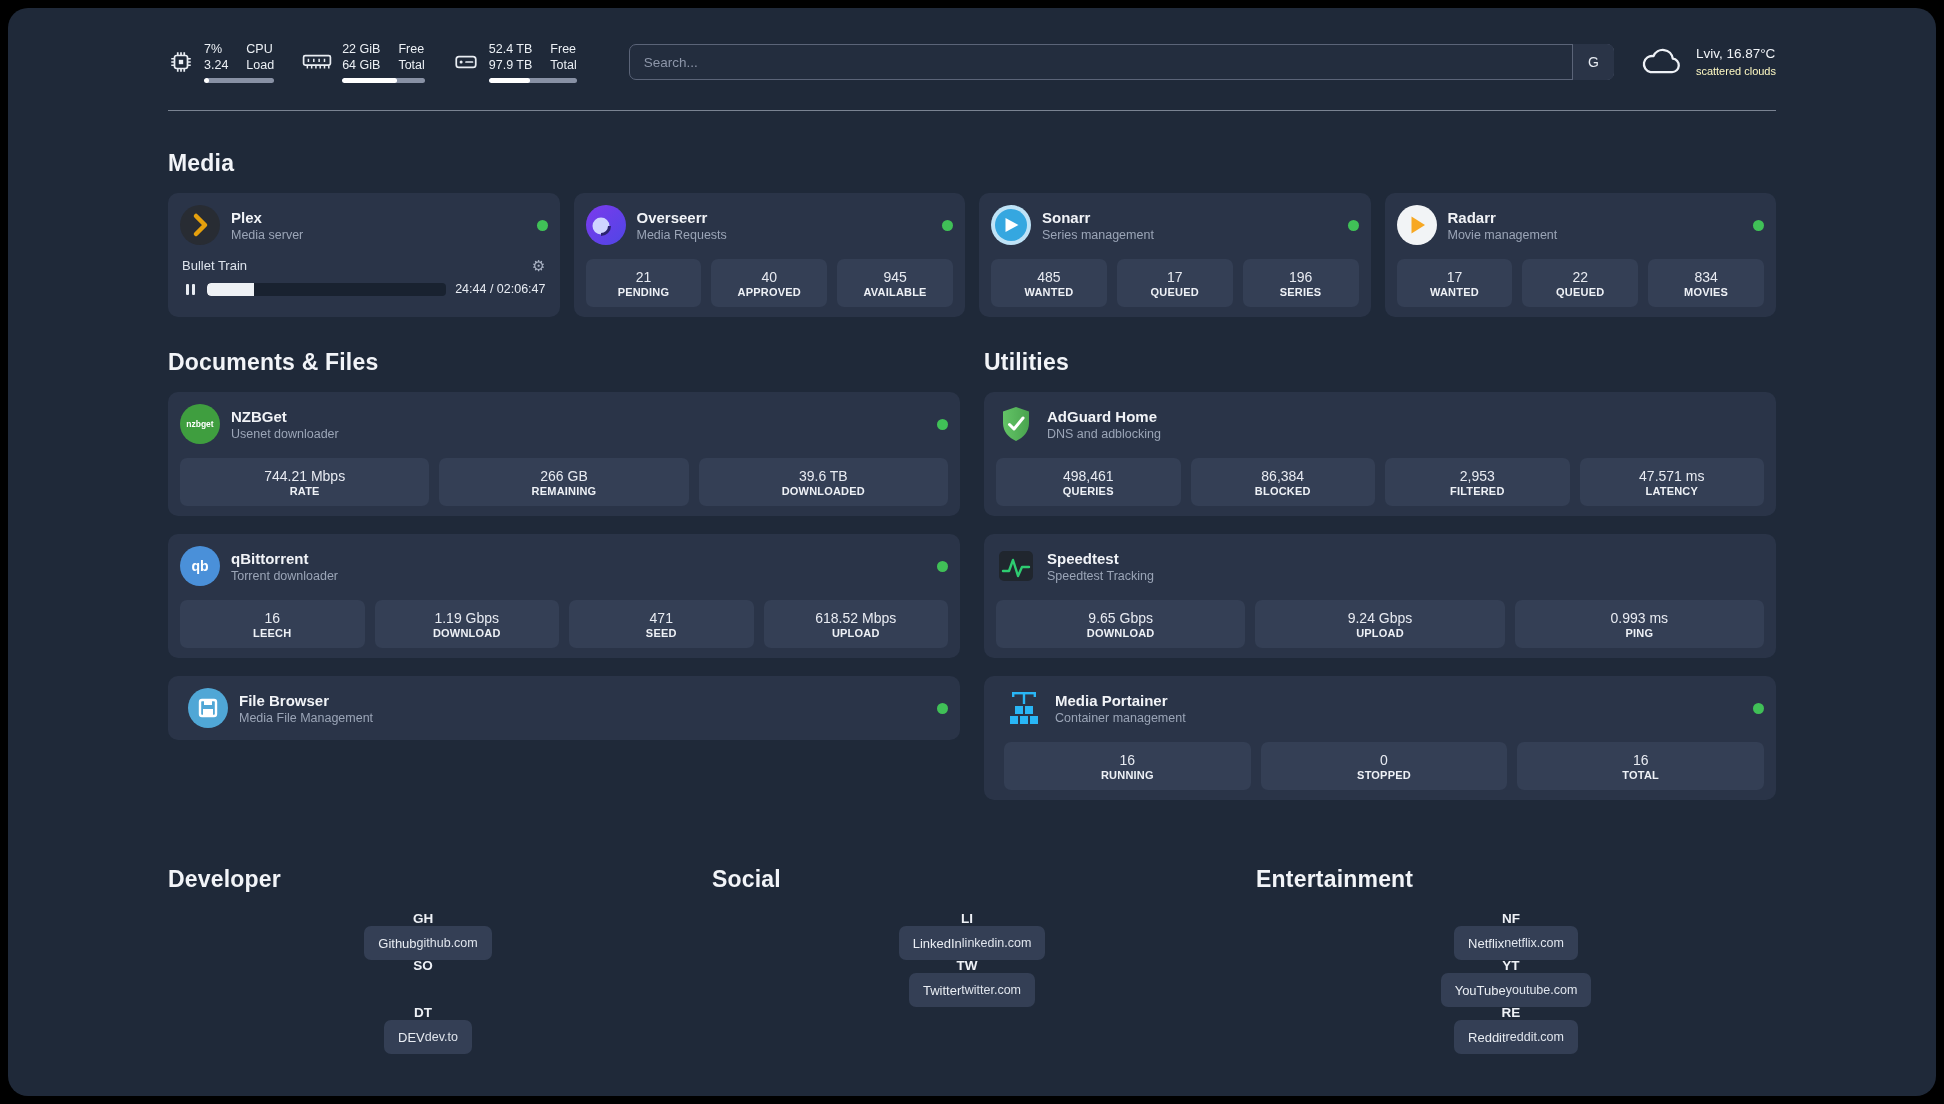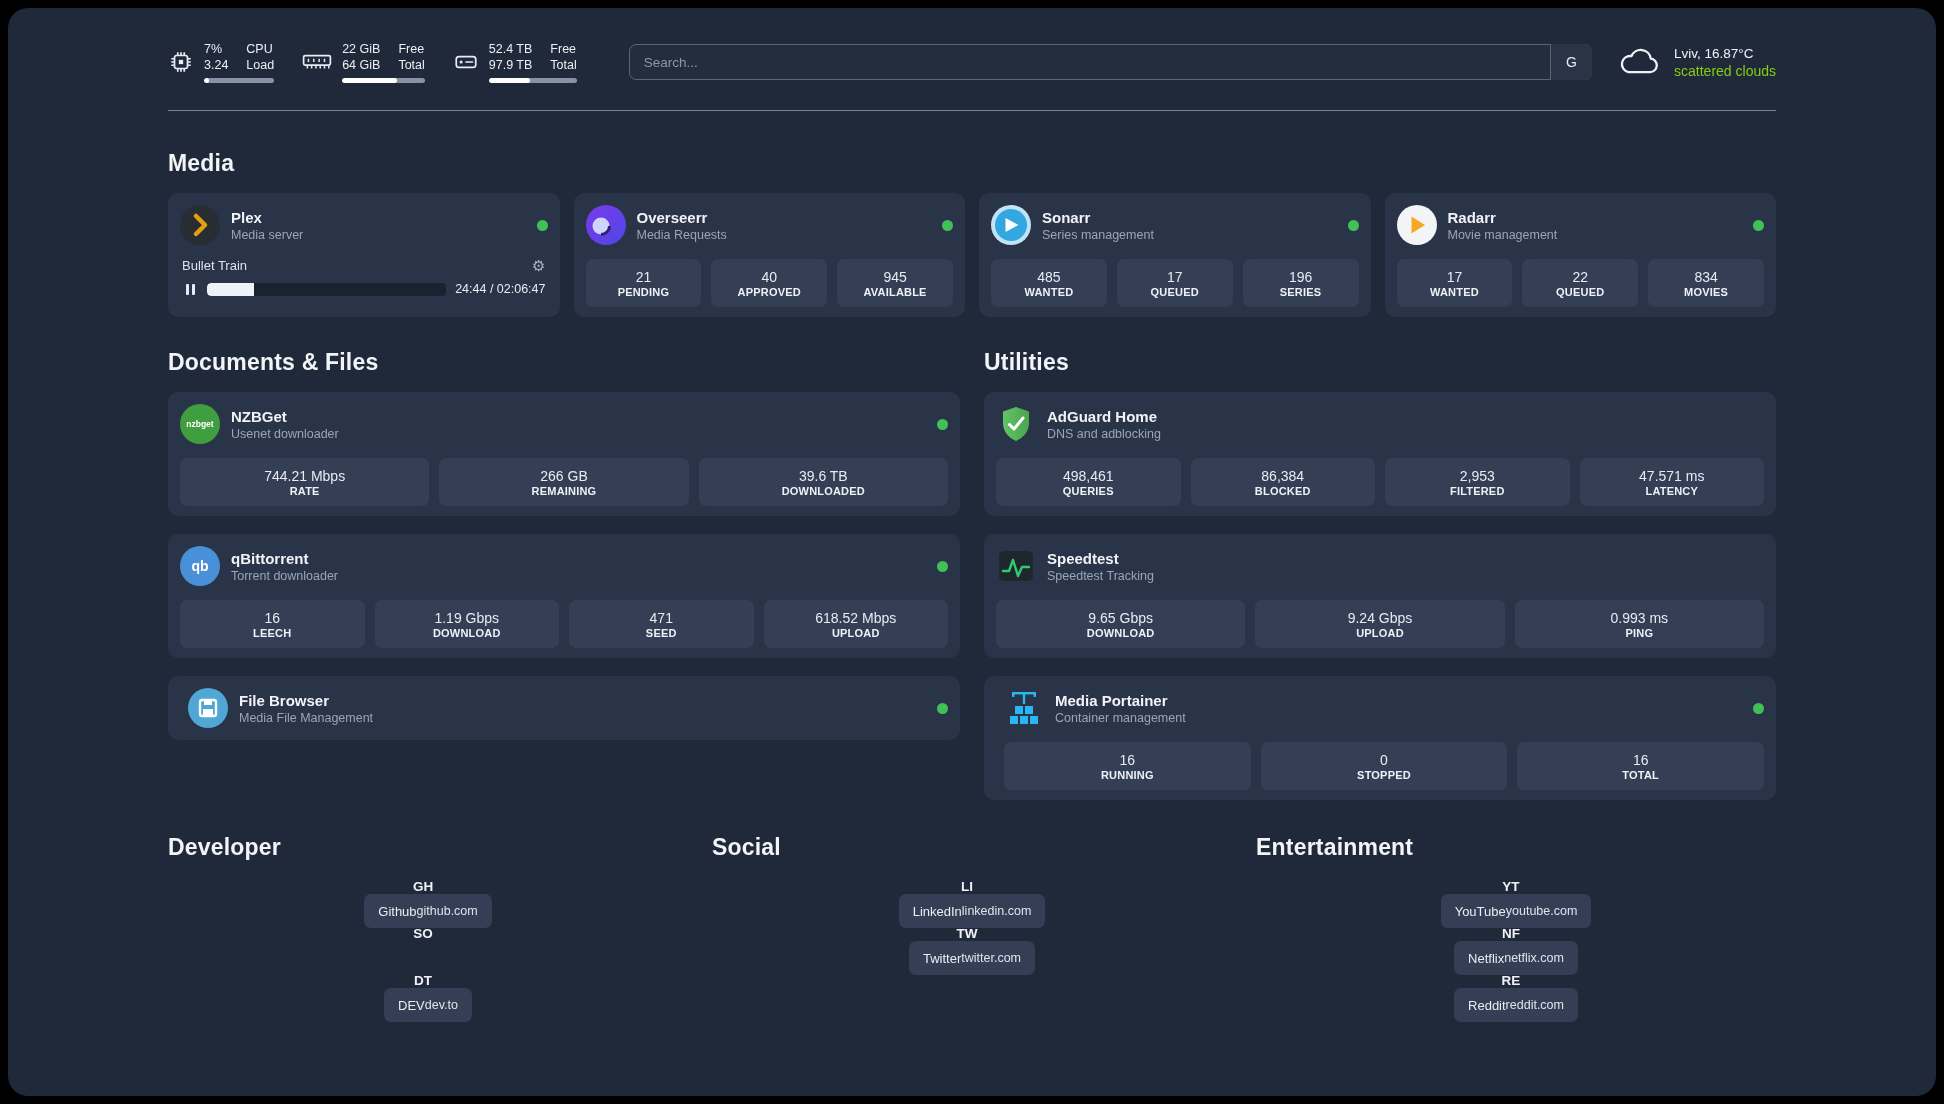--- a/index.html
+++ b/index.html
@@ -31,21 +31,21 @@
   }
   .search-input::placeholder { color:#8d96a9; }
   .search-engine {
     position:absolute; top:0; right:0; width:42px; height:100%;
     border-left:1px solid #5b6478; background:#2a3447; border-radius:0 7px 7px 0;
     display:grid; place-items:center; font-size:14px; color:#e6eaf1; cursor:pointer;
   }
 
   .weather { display:flex; align-items:center; gap:12px; }
   .weather-line1 { font-size:13.5px; color:#f0f3f7; line-height:18px; }
-  .weather-line2 { font-size:14px; color:#84cc16; line-height:16px; }
+  .weather-line2 { font-size:11px; color:#fef9c3; line-height:16px; }
 
   .divider { height:1px; background:rgba(196,205,220,.55); margin-top:24px; }
 
   
   .section-h { font-size:23px; font-weight:700; color:#f2f4f8; letter-spacing:.2px; }
   .media-section { margin-top:39px; }
   .media-grid { margin-top:16px; display:grid; grid-template-columns:repeat(4,1fr); gap:14px; }
 
   .card { background:#2a3448; border-radius:10px; padding:10px 12px; display:flex; flex-direction:column; }
   .app-header { display:flex; align-items:center; gap:11px; min-height:44px; }
@@ -79,21 +79,21 @@
   .plex-fill { height:100%; background:#eef1f5; border-radius:4px 0 0 4px; }
   .plex-time { font-size:12.5px; color:#e8ecf3; white-space:nowrap; font-variant-numeric:tabular-nums; }
 
   
   .two-col { display:grid; grid-template-columns:1fr 1fr; gap:24px; align-items:start; margin-top:32px; }
   .col .section-h { margin-bottom:16px; }
   .col .card { margin-bottom:18px; }
   .col .card:last-child { margin-bottom:0;padding-left:20px; }
 
   
-  .bottom { display:grid; grid-template-columns:repeat(3,1fr); gap:24px; margin-top:34px; }
+  .bottom { display:grid; grid-template-columns:repeat(3,1fr); gap:24px; margin-top:66px; }
   .bottom .section-h { margin-bottom:18px; }
   .bm-row { display:flex; align-items:center; margin-bottom:13px; height:34px;flex-direction:column; }
   .bm-abbr { width:42px; text-align:center; font-size:13.5px; font-weight:700; color:#eef1f6; flex:none; margin-right:10px; }
   .bm-pill {
     flex:1; height:34px; background:#343f55; border-radius:7px;
     display:flex; align-items:center; justify-content:space-between; padding:12px 14px; cursor:pointer;
   }
   .bm-name { font-size:13px; color:#e9edf3; }
   .bm-domain { font-size:12.5px; color:#dfe4ec; }
 </style>
@@ -557,34 +557,34 @@
         <div class="bm-pill">
           <span class="bm-name">Twitter</span>
           <span class="bm-domain">twitter.com</span>
         </div>
       </div>
     </div>
 
     <div class="col">
       <h2 class="section-h">Entertainment</h2>
       <div class="bm-row">
+        <span class="bm-abbr">NF</span>
+        <div class="bm-pill">
+          <span class="bm-name">Netflix</span>
+          <span class="bm-domain">netflix.com</span>
+        </div>
+      </div>
+      <div class="bm-row">
         <span class="bm-abbr">YT</span>
         <div class="bm-pill">
           <span class="bm-name">YouTube</span>
           <span class="bm-domain">youtube.com</span>
         </div>
       </div>
       <div class="bm-row">
-        <span class="bm-abbr">NF</span>
-        <div class="bm-pill">
-          <span class="bm-name">Netflix</span>
-          <span class="bm-domain">netflix.com</span>
-        </div>
-      </div>
-      <div class="bm-row">
         <span class="bm-abbr">RE</span>
         <div class="bm-pill">
           <span class="bm-name">Reddit</span>
           <span class="bm-domain">reddit.com</span>
         </div>
       </div>
     </div>
   </div>
 
 </div>

